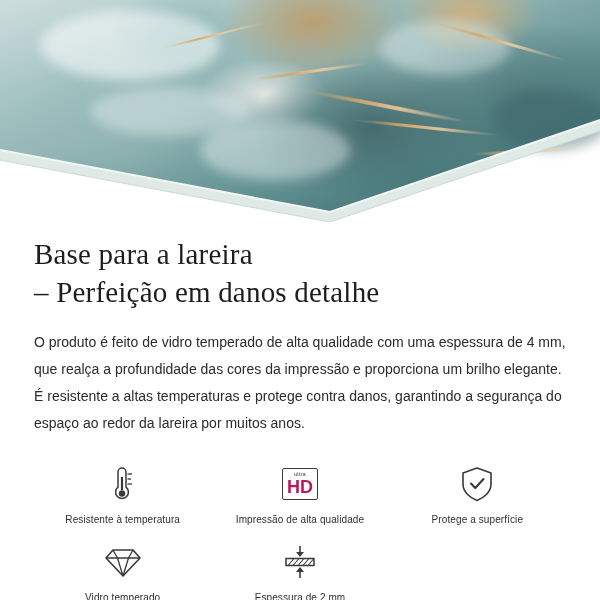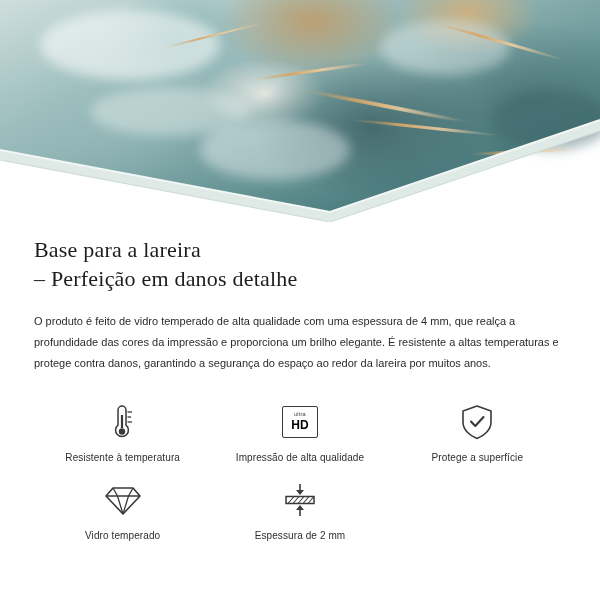--- a/index.html
+++ b/index.html
@@ -103,33 +103,33 @@
   .sp2 { left: 556px; top: 186px; width: 20px; height: 20px; }
   .sp2::before { width: 20px; margin-left: -10px; }
   .sp2::after { height: 20px; margin-top: -10px; }
 
   
   .content {
     padding: 0 34px;
   }
   .headline {
     font-family: "Liberation Serif", serif;
-    font-size: 22px;
+    font-size: 29px;
     line-height: 1.3;
     color: #1d1d1d;
     font-weight: 400;
     margin: 14px 0 0 0;
     letter-spacing: 0.2px;
   }
   .headline .line2 {
     display: block;
   }
   .body-text {
     margin: 18px 0 17px 0;
-    font-size: 11px;
+    font-size: 14px;
     line-height: 1.92;
     color: #2b2b2b;
     max-width: 534px;
   }
 
   
   .features {
     margin-top: 26px;
     display: grid;
     grid-template-columns: repeat(3, 1fr);
@@ -166,23 +166,23 @@
     align-items: center;
     justify-content: center;
     line-height: 1;
   }
   .hd-badge .ultra {
     font-size: 5.6px;
     letter-spacing: 0.2px;
     color: #3a3a3a;
   }
   .hd-badge .hd {
-    font-size: 12px;
+    font-size: 18px;
     font-weight: bold;
-    color: #000000;
+    color: #be185d;
     margin-top: 1px;
   }
 </style>
 </head>
 <body>
 
 <div class="page">
 
   <div class="hero">
     <div class="hero-art"></div>

